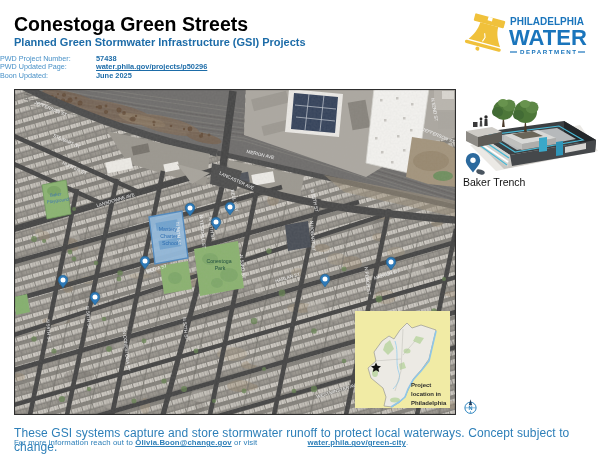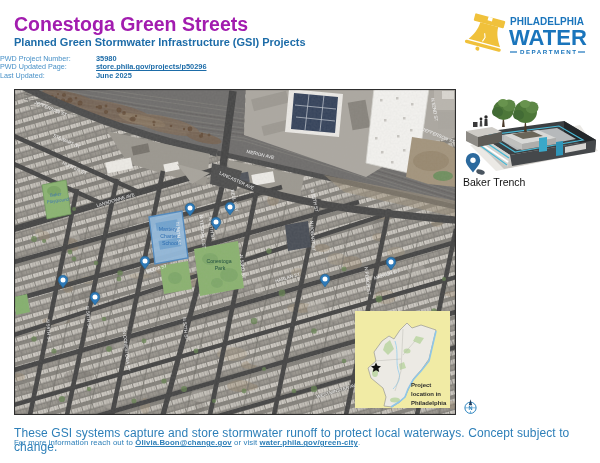--- a/index.html
+++ b/index.html
@@ -2,32 +2,32 @@
 <html><head>
 <meta charset="utf-8">
 <style>
   html,body{margin:0;padding:0;}
   body{width:600px;height:463px;background:#ffffff;font-family:"Liberation Sans",sans-serif;position:relative;overflow:hidden;}
   .abs{position:absolute;}
 </style>
 </head>
 <body>
 
-<div class="abs" style="left:14px;top:13px;font-size:19.5px;font-weight:bold;color:#a21caf;">Conestoga Green Streets</div>
+<div class="abs" style="left:14px;top:13px;font-size:19.5px;font-weight:bold;color:#000000;">Conestoga Green Streets</div>
 
 <div class="abs" style="left:14px;top:36px;font-size:11px;font-weight:bold;color:#1d6ca8;">Planned Green Stormwater Infrastructure (GSI) Projects</div>
 
 <div class="abs" style="left:0;top:54.5px;font-size:7.2px;color:#4790c7;line-height:8.8px;">
   <div>PWD Project Number:</div>
   <div>PWD Updated Page:</div>
-  <div>Last Updated:</div>
+  <div>Boon Updated:</div>
 </div>
 <div class="abs" style="left:96px;top:54.5px;font-size:7.4px;font-weight:bold;color:#1d6ca8;line-height:8.8px;">
-  <div>35980</div>
-  <div style="text-decoration:underline;">store.phila.gov/projects/p50296</div>
+  <div>57438</div>
+  <div style="text-decoration:underline;">water.phila.gov/projects/p50296</div>
   <div>June 2025</div>
 </div>
 
 <div class="abs" style="left:462px;top:10px;width:130px;height:48px;">
   <svg width="130" height="48" viewBox="0 0 130 48">
 
     <g transform="translate(-459,-8)">
       <g transform="rotate(15 483 30)">
         <g fill="#f0c13b">
           <rect x="468" y="14.5" width="31" height="7.5" rx="1"></rect>
@@ -570,13 +570,13 @@
     <ellipse cx="16.5" cy="21" rx="4.4" ry="2.4" fill="#4a5560" transform="rotate(18 16.5 21)"></ellipse>
     <path d="M9,2 a7.2,7.2 0 0 1 7.2,7.2 c0,4.6 -4.4,8.2 -7.2,12.3 c-2.8,-4.1 -7.2,-7.7 -7.2,-12.3 a7.2,7.2 0 0 1 7.2,-7.2 z" fill="#2c6a9e"></path>
     <circle cx="9" cy="9.2" r="2.7" fill="#ffffff"></circle>
   </svg>
 </div>
 
 <div class="abs" style="left:463px;top:176px;font-size:10.5px;color:#111111;font-weight:500;">Baker Trench</div>
 
 <div class="abs" style="left:14px;top:426px;font-size:12px;letter-spacing:0.1px;color:#2d7fb8;">These GSI systems capture and store stormwater runoff to protect local waterways. Concept subject to change.</div>
 
-<div class="abs" style="left:14px;top:438px;font-size:7.8px;letter-spacing:0.1px;color:#2d7fb8;">For more information reach out to <b style="text-decoration:underline;">Olivia.Boon@change.gov</b> or visit <b style="text-decoration:underline;">water.phila.gov/green-city</b>.</div>
+<div class="abs" style="left:14px;top:438px;font-size:7.8px;letter-spacing:0.1px;color:#2d7fb8;">For more information reach out to <b style="text-decoration:underline;">Olivia.Boon@change.gov</b> or visit <b style="text-decoration:underline;margin-left:48px;">water.phila.gov/green-city</b>.</div>
 
 </body></html>

